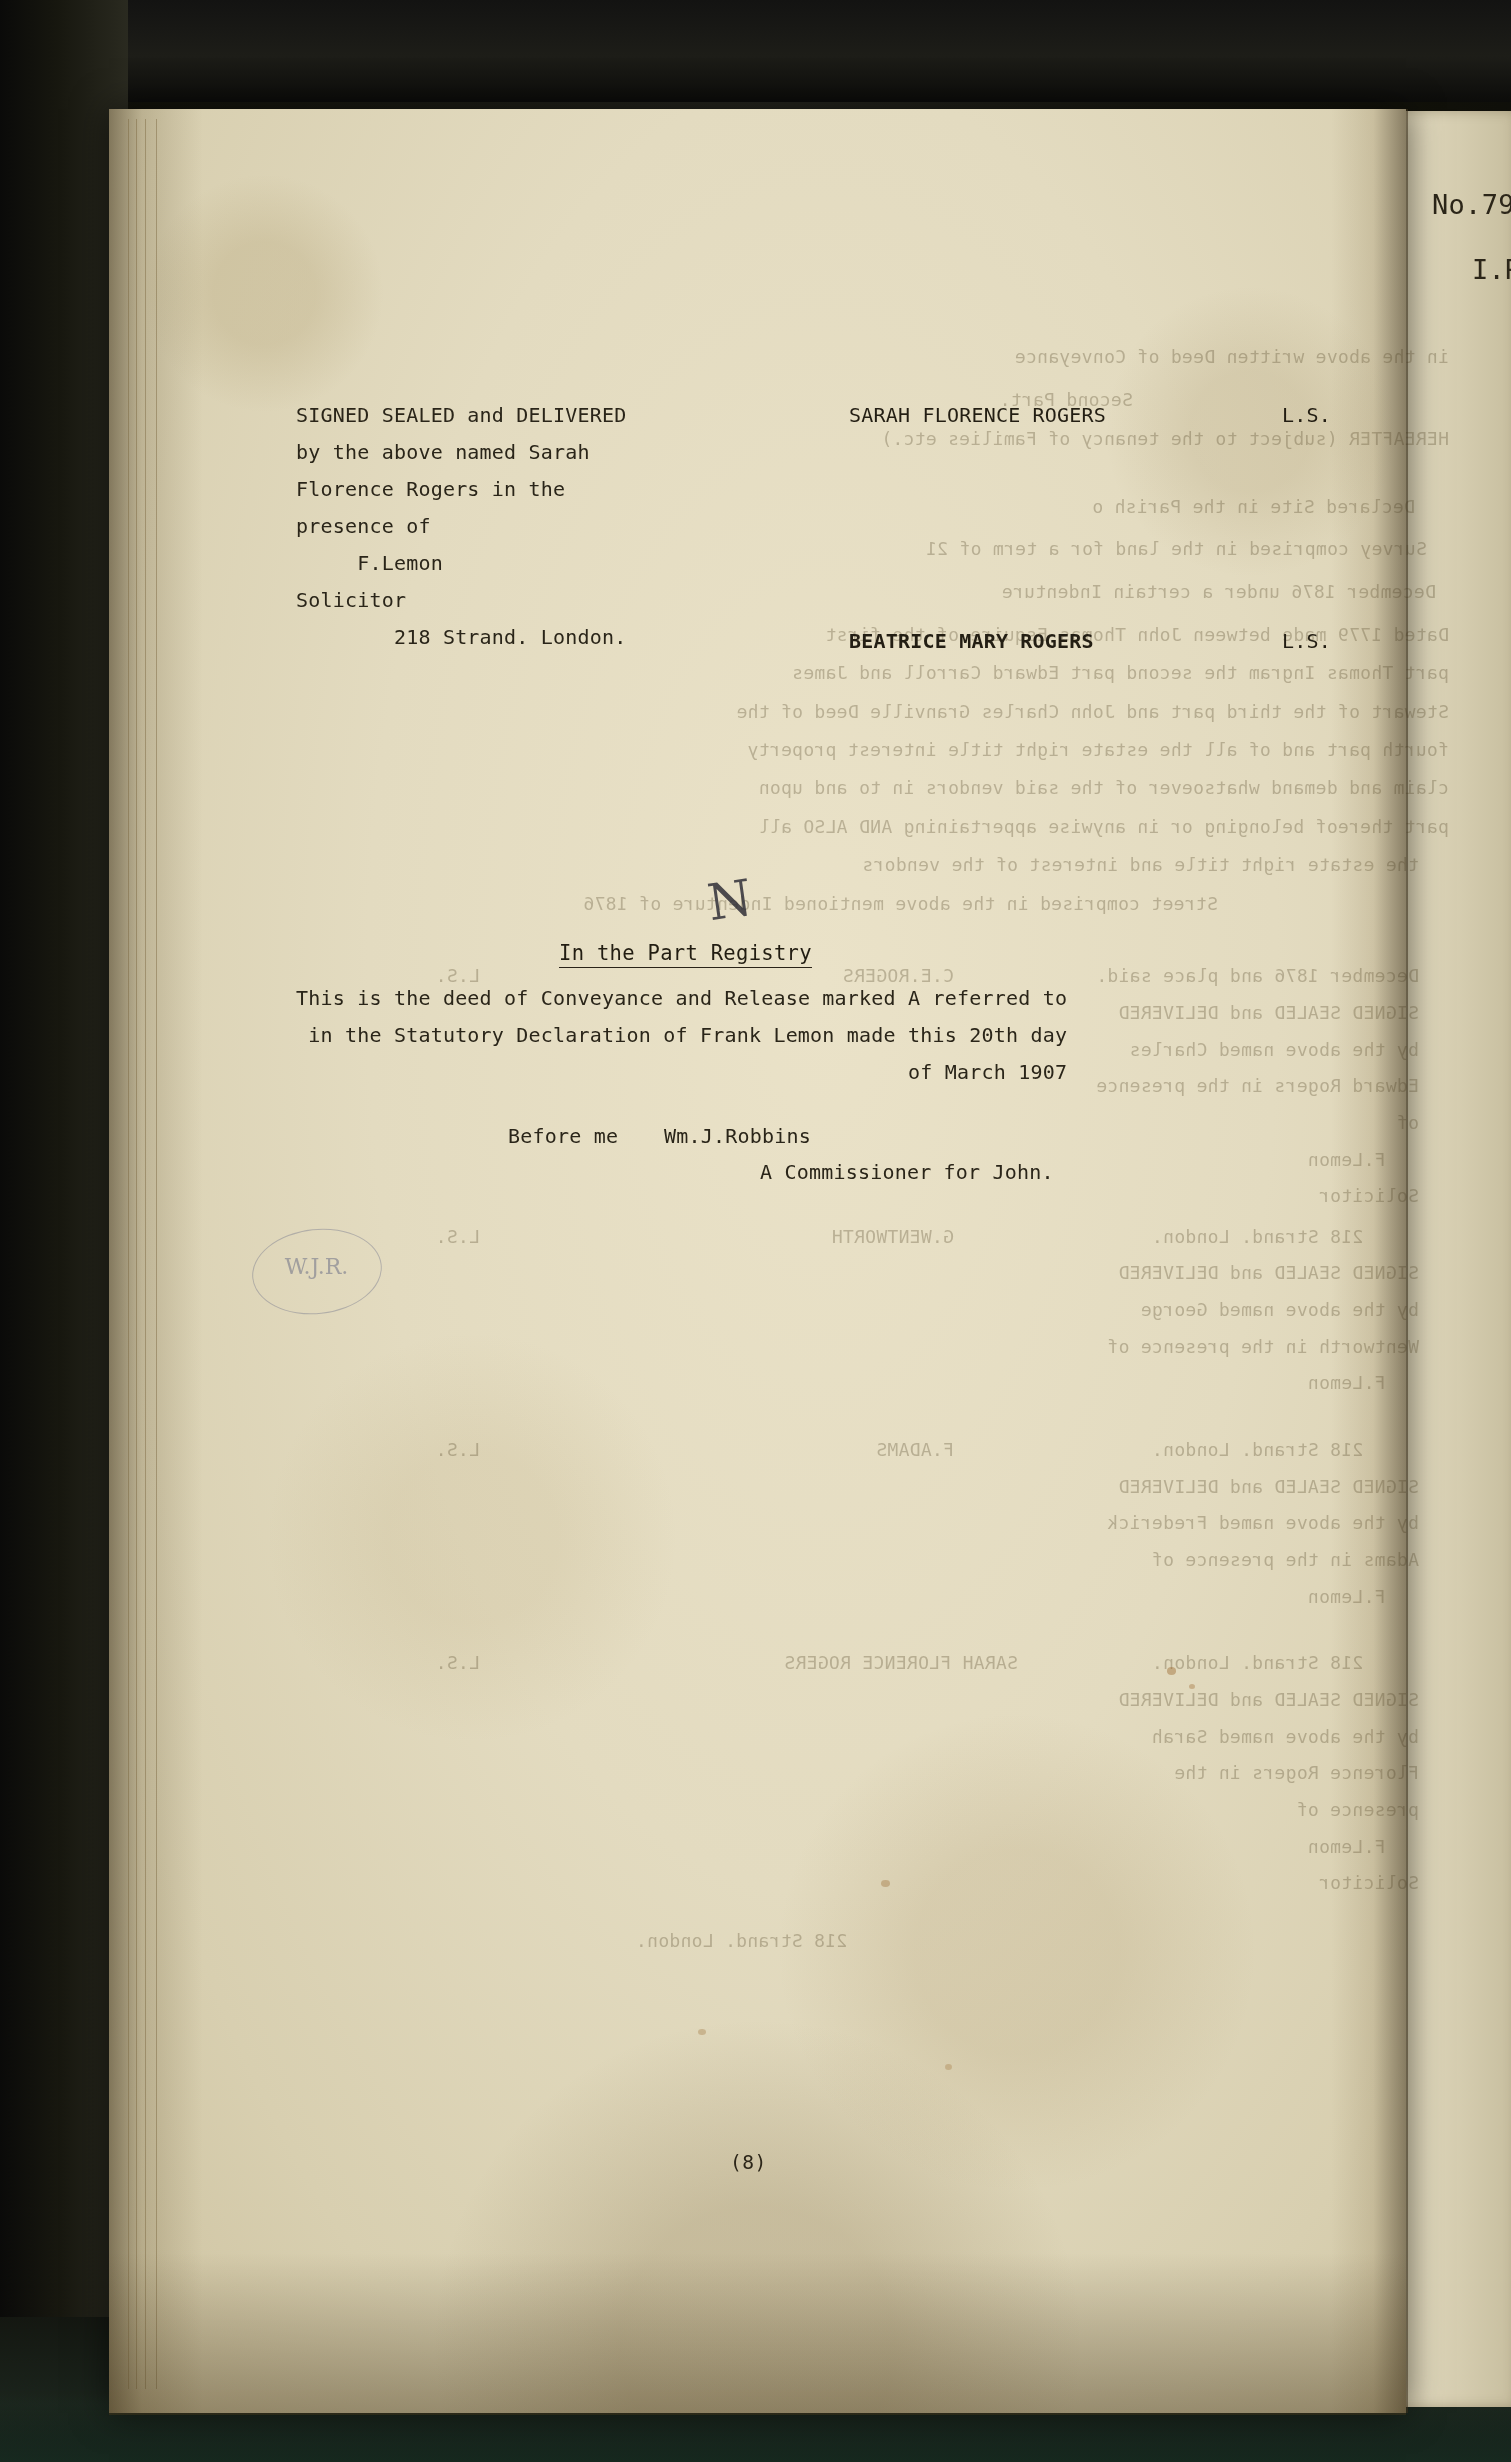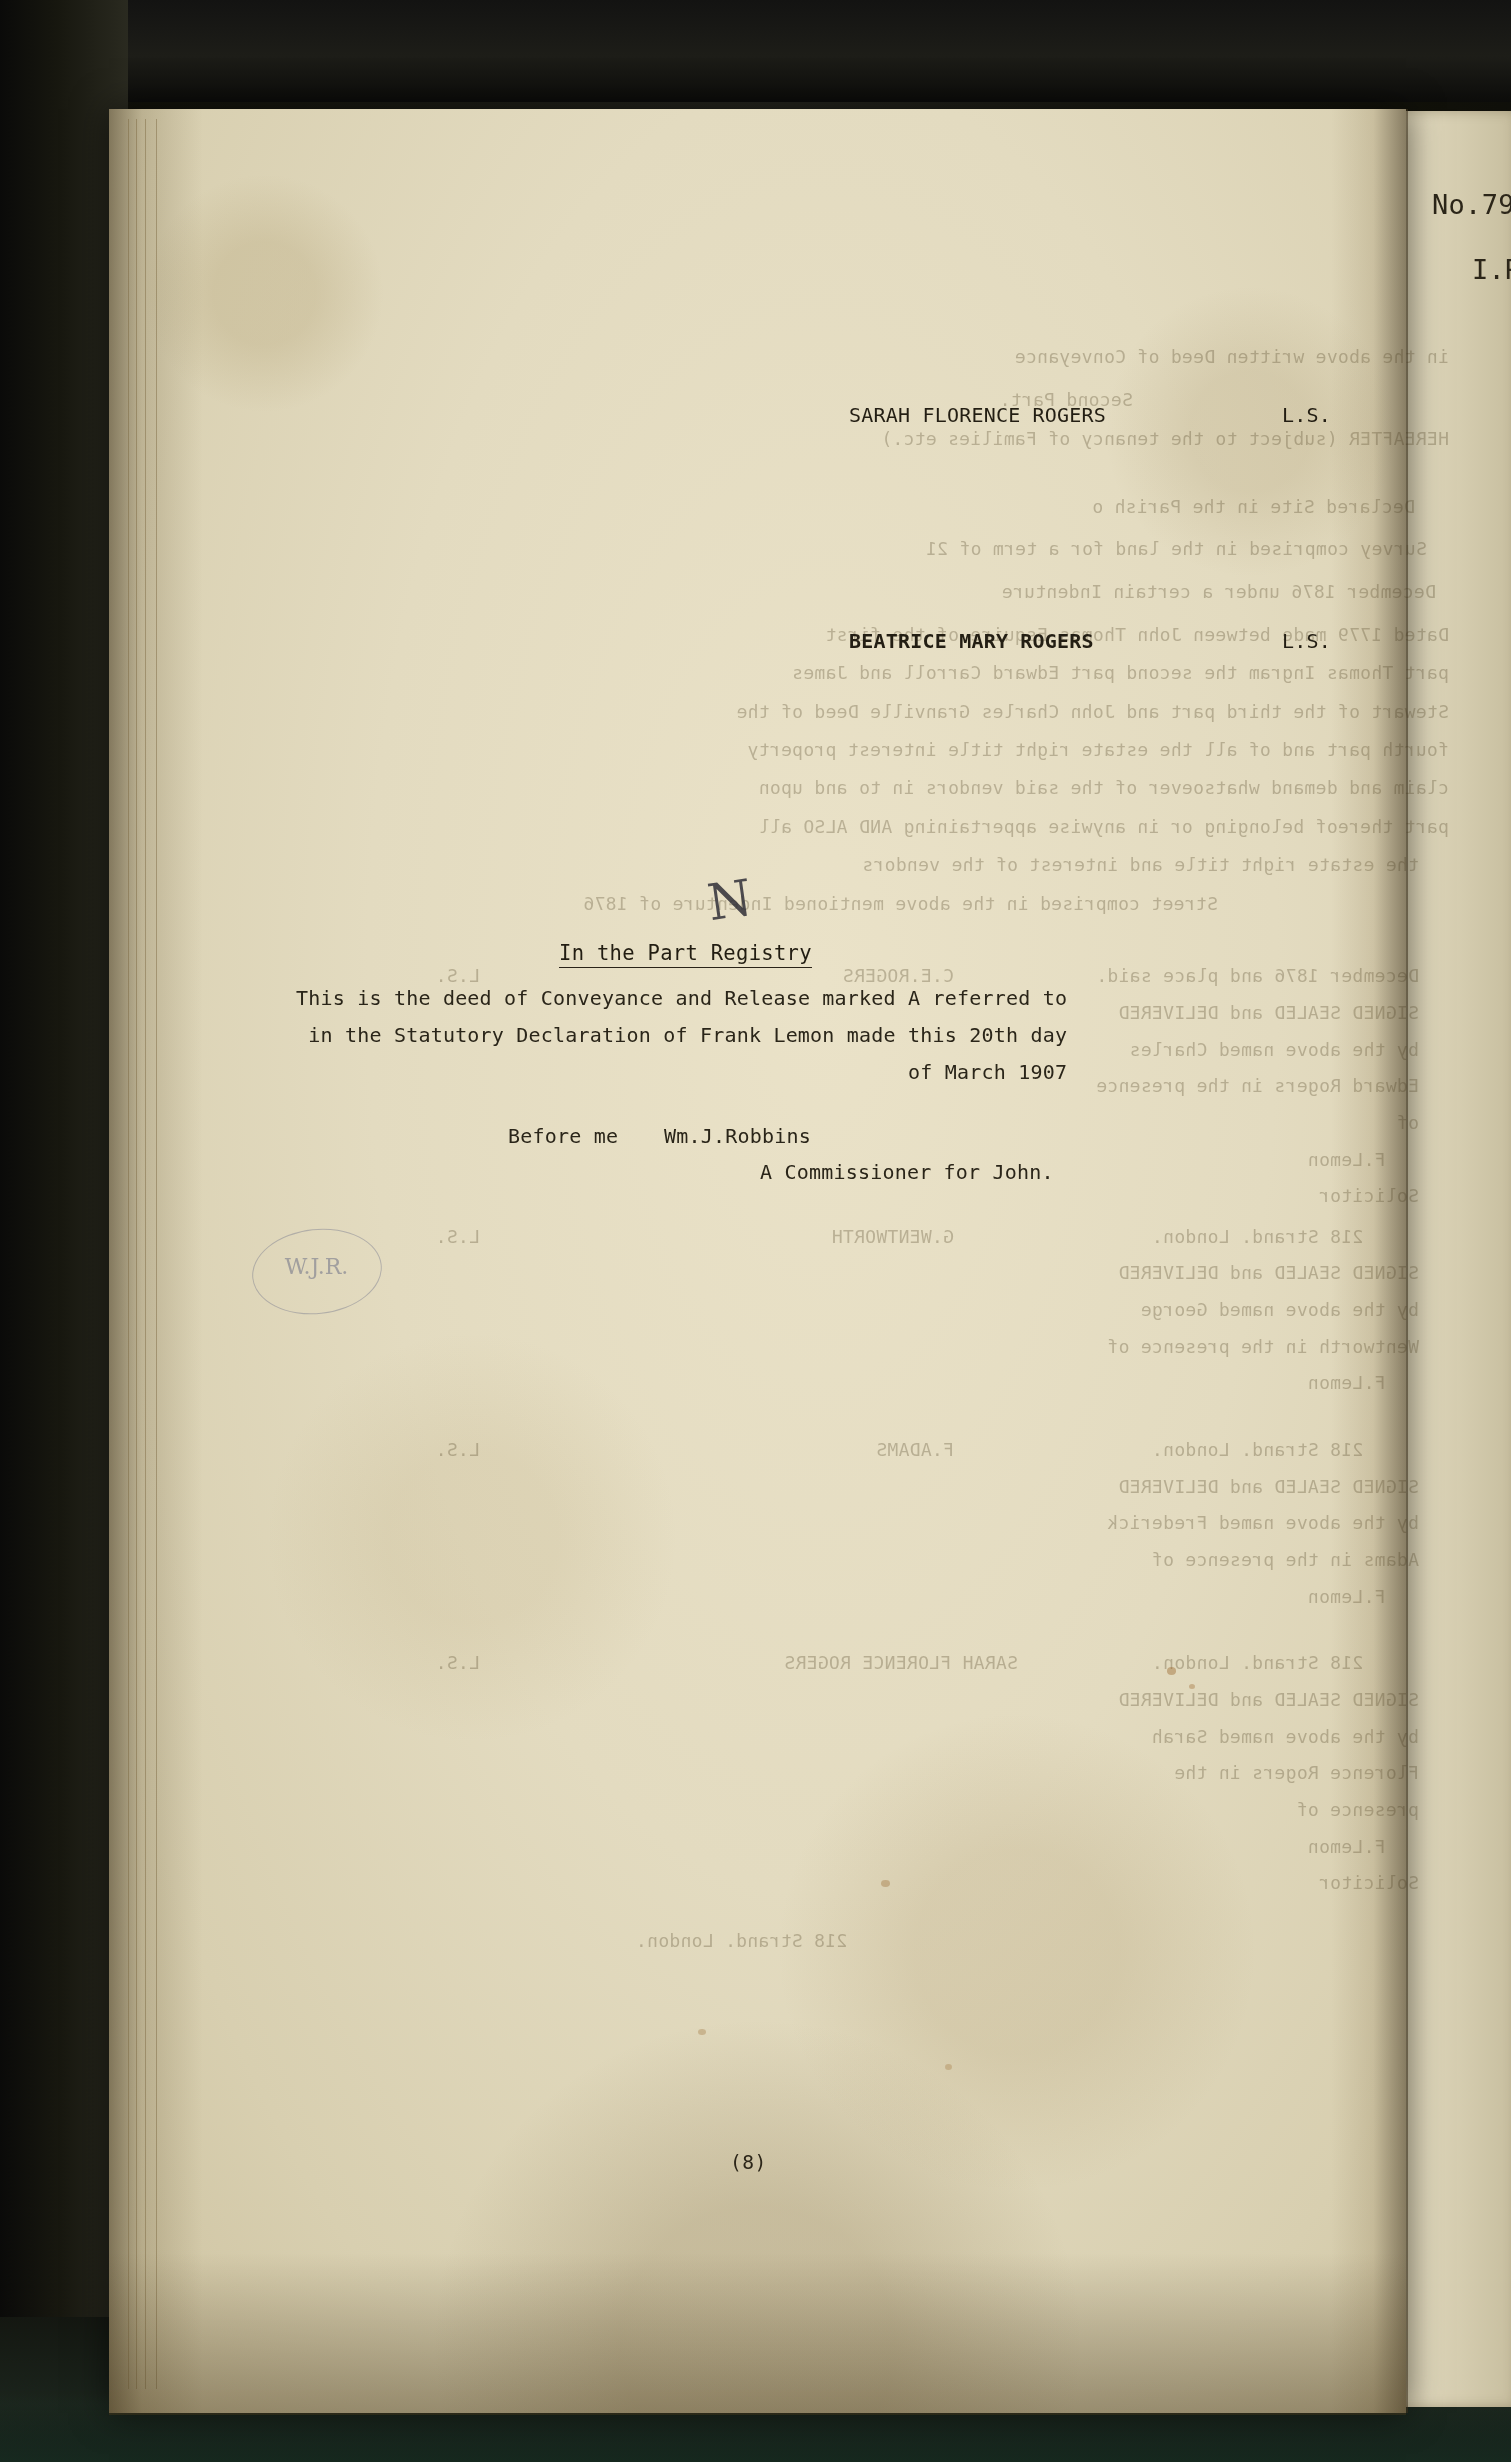--- a/index.html
+++ b/index.html
@@ -324,20 +324,27 @@
   <div class="gutter"></div>
   <div class="gutter-lines">
     <i style="left:0px;"></i>
       <i style="left:7.7px;"></i>
       <i style="left:17px;"></i>
       <i style="left:28px;"></i>
   </div>
   <div class="page-curl"></div>
   <div class="page-shadow-bottom"></div>
 
+  <div class="typed blk-sign1"><span>SIGNED SEALED and DELIVERED</span>
+<span>by the above named Sarah</span>
+<span>Florence Rogers in the</span>
+<span>presence of</span>
+<span>     F.Lemon</span>
+<span>Solicitor</span>
+<span>        218 Strand. London.</span></div>
 
   <div class="typed strong blk-name1">SARAH FLORENCE ROGERS</div>
   <div class="typed strong blk-ls1">L.S.</div>
 
 
   <div class="typed strong blk-name2">BEATRICE MARY ROGERS</div>
   <div class="typed strong blk-ls2">L.S.</div>
 
   <div class="initials">N</div>
 

